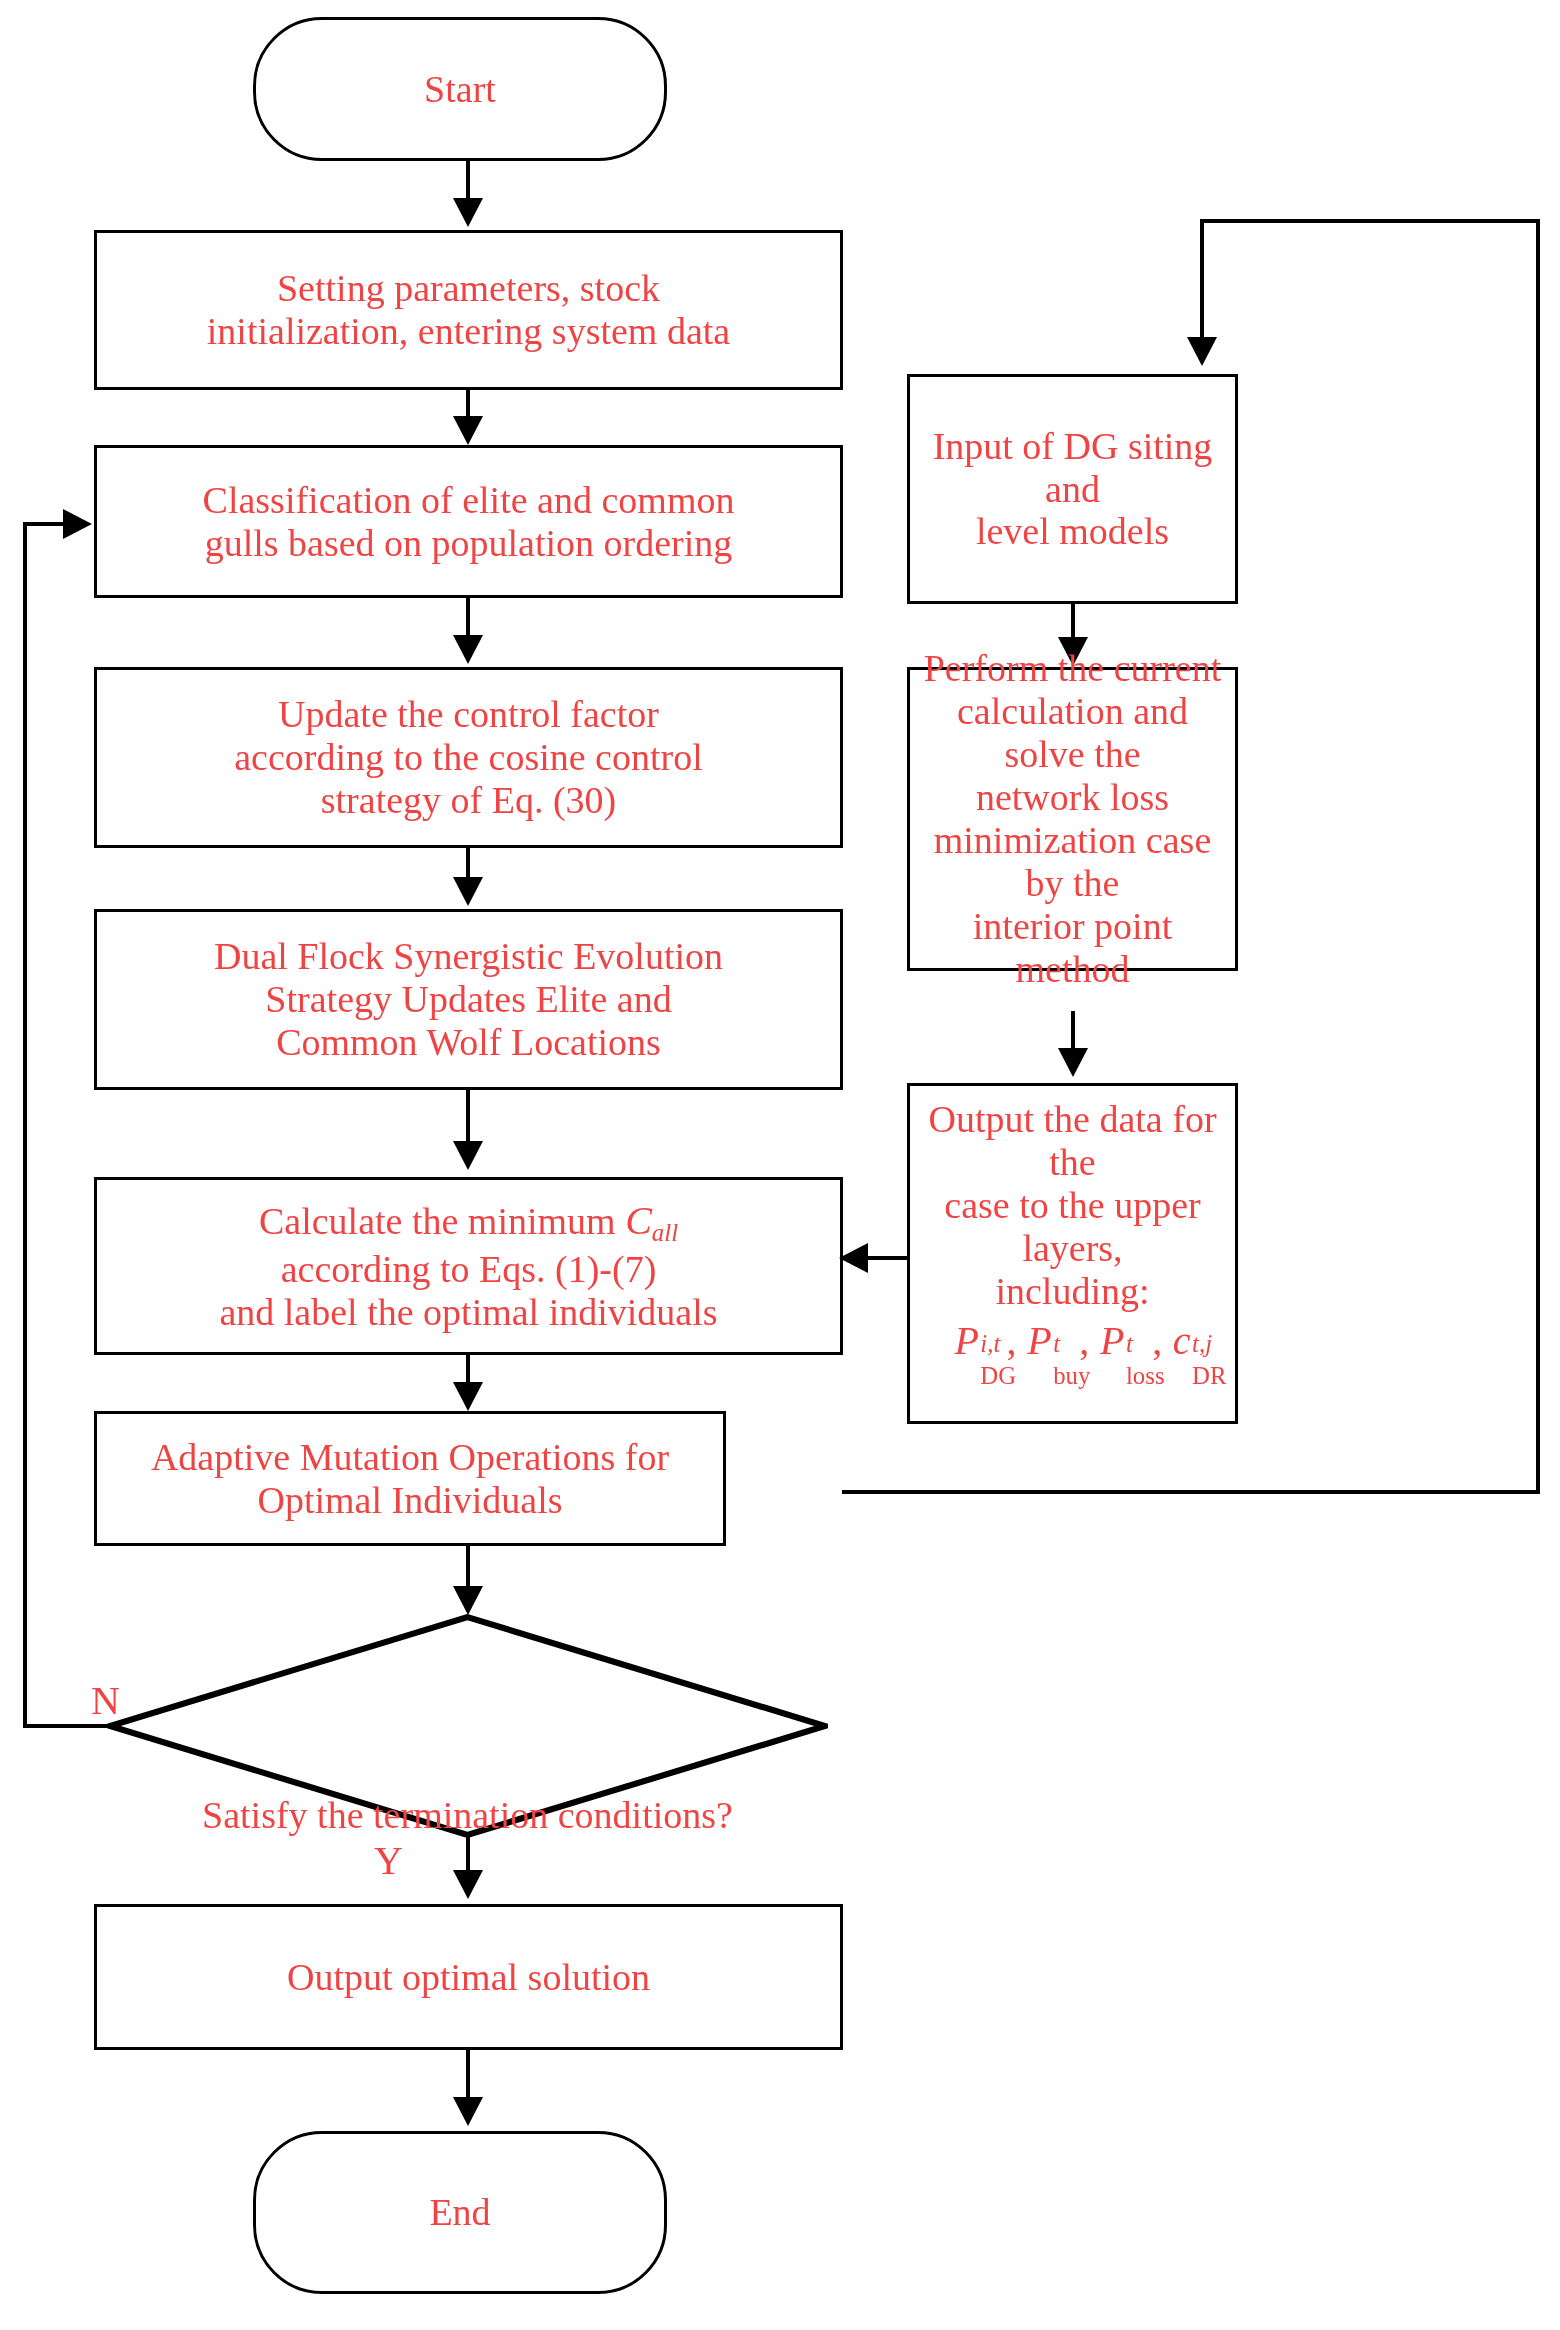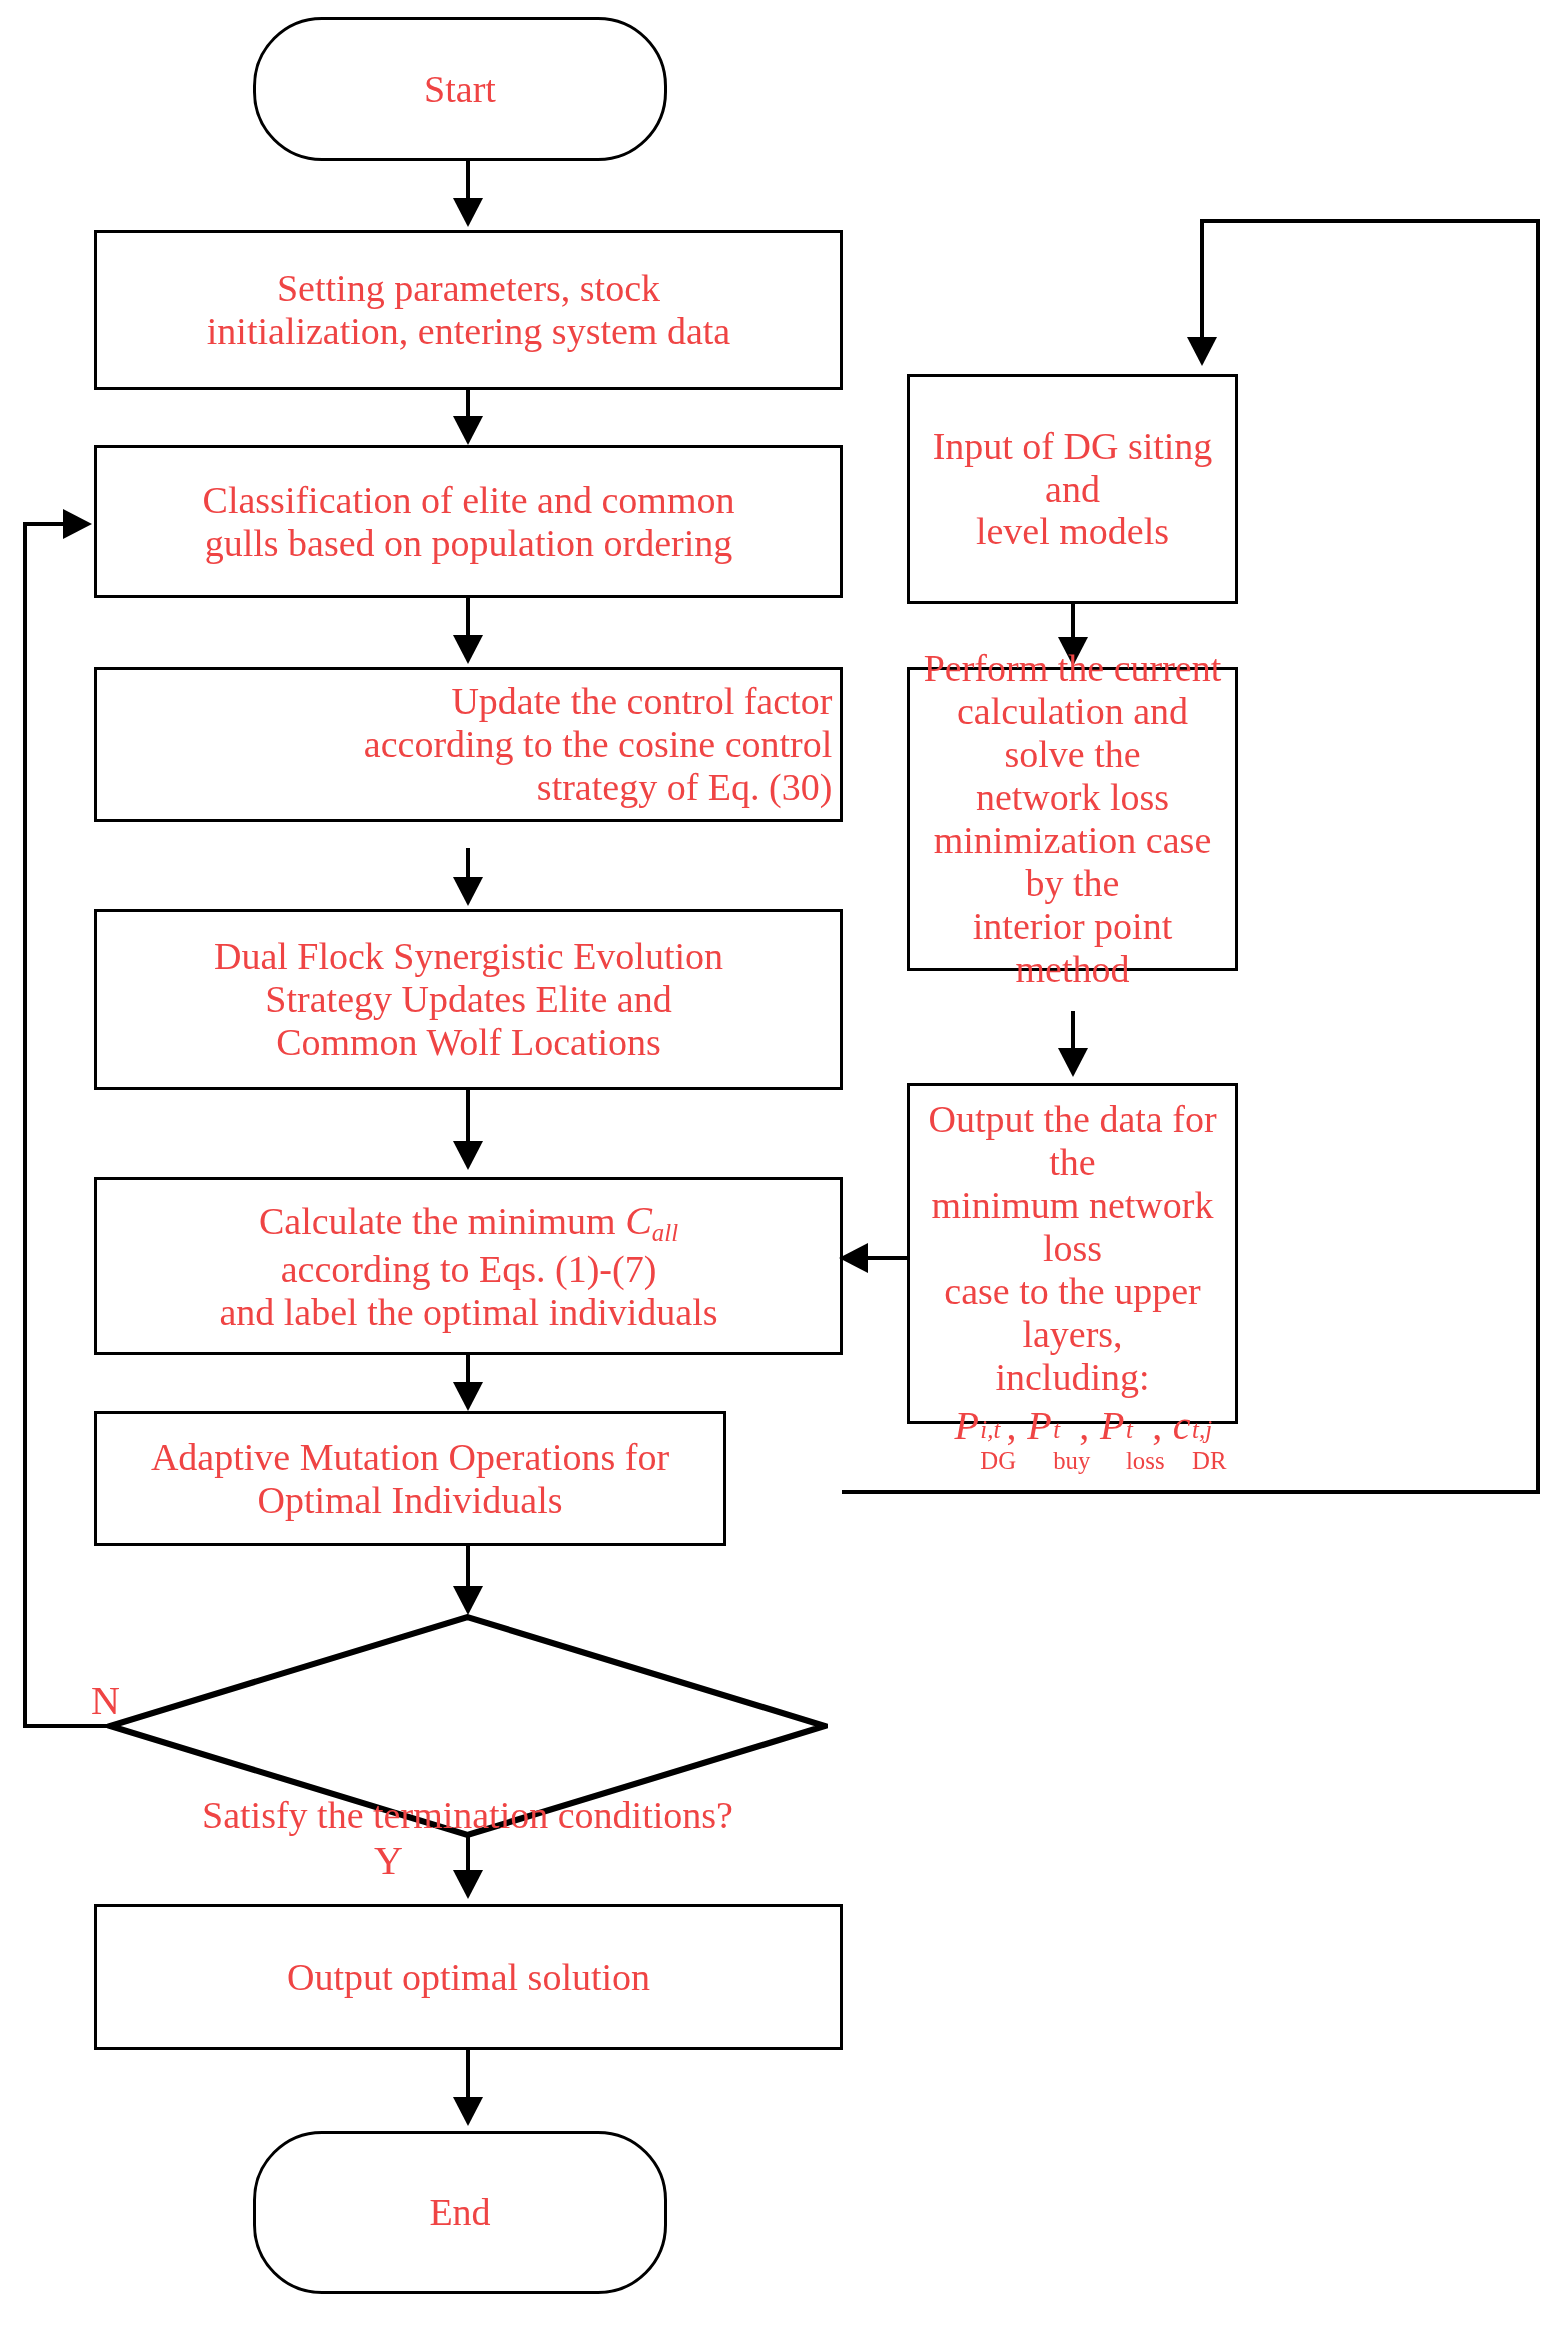--- a/index.html
+++ b/index.html
@@ -91,21 +91,21 @@
   <div class="node" style="left:94px;top:445px;width:749px;height:153px;">
     <span class="txt">
       <span class="ln">Classification of elite and common</span>
       <span class="ln">gulls based on population ordering</span>
     </span>
   </div>
 
   <div class="ln-v" style="left:466px;top:598px;height:43px;"></div>
   <div class="arrow-d" style="left:453px;top:635px;"></div>
 
-  <div class="node" style="left:94px;top:667px;width:749px;height:155px;text-align:right;">
+  <div class="node" style="left:94px;top:667px;width:749px;height:181px;">
     <span class="txt">
       <span class="ln">Update the control factor</span>
       <span class="ln">according to the cosine control</span>
       <span class="ln">strategy of Eq. (30)</span>
     </span>
   </div>
 
   <div class="ln-v" style="left:466px;top:848px;height:32px;"></div>
   <div class="arrow-d" style="left:453px;top:877px;"></div>
 
@@ -202,21 +202,20 @@
       <span class="ln">interior point method</span>
     </span>
   </div>
 
   <div class="ln-v" style="left:1071px;top:1011px;height:40px;"></div>
   <div class="arrow-d" style="left:1058px;top:1048px;"></div>
 
   <div class="node" style="left:907px;top:1083px;width:331px;height:341px;align-items:flex-start;padding-top:12.3px;">
     <span class="txt">
       <span class="ln">Output the data for the</span>
-      <span class="ln">minimum network loss</span>
       <span class="ln">case to the upper layers,</span>
       <span class="ln">including:</span>
       <span class="ln mrow math" id="symbolrow"><span class="mathgrp"><span class="var">P</span><span class="subsup"><span class="s-up">i,t</span><span class="s-dn">DG</span></span></span><span style="font-style: normal; margin-left: 17px;">,</span><span class="mathgrp"><span class="var">P</span><span class="subsup"><span class="s-up">t</span><span class="s-dn">buy</span></span></span><span style="font-style: normal; margin-left: 17px;">,</span><span class="mathgrp"><span class="var">P</span><span class="subsup"><span class="s-up">t</span><span class="s-dn">loss</span></span></span><span style="font-style: normal; margin-left: 17px;">,</span><span class="mathgrp"><span class="var">c</span><span class="subsup"><span class="s-up">t,j</span><span class="s-dn">DR</span></span></span></span>
     </span>
   </div>
 
   <div class="ln-h" style="left:867px;top:1256px;width:42px;"></div>
   <div class="arrow-l" style="left:839px;top:1243px;"></div>
 
 </div>

